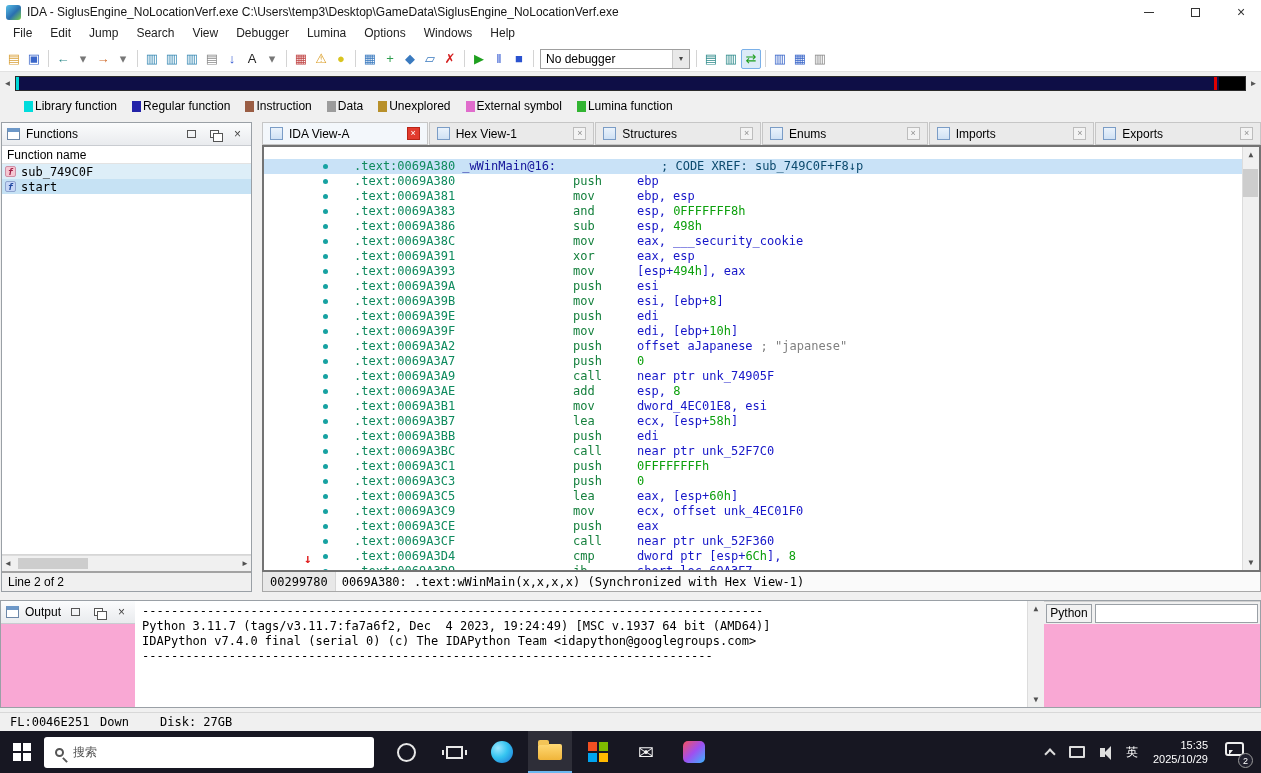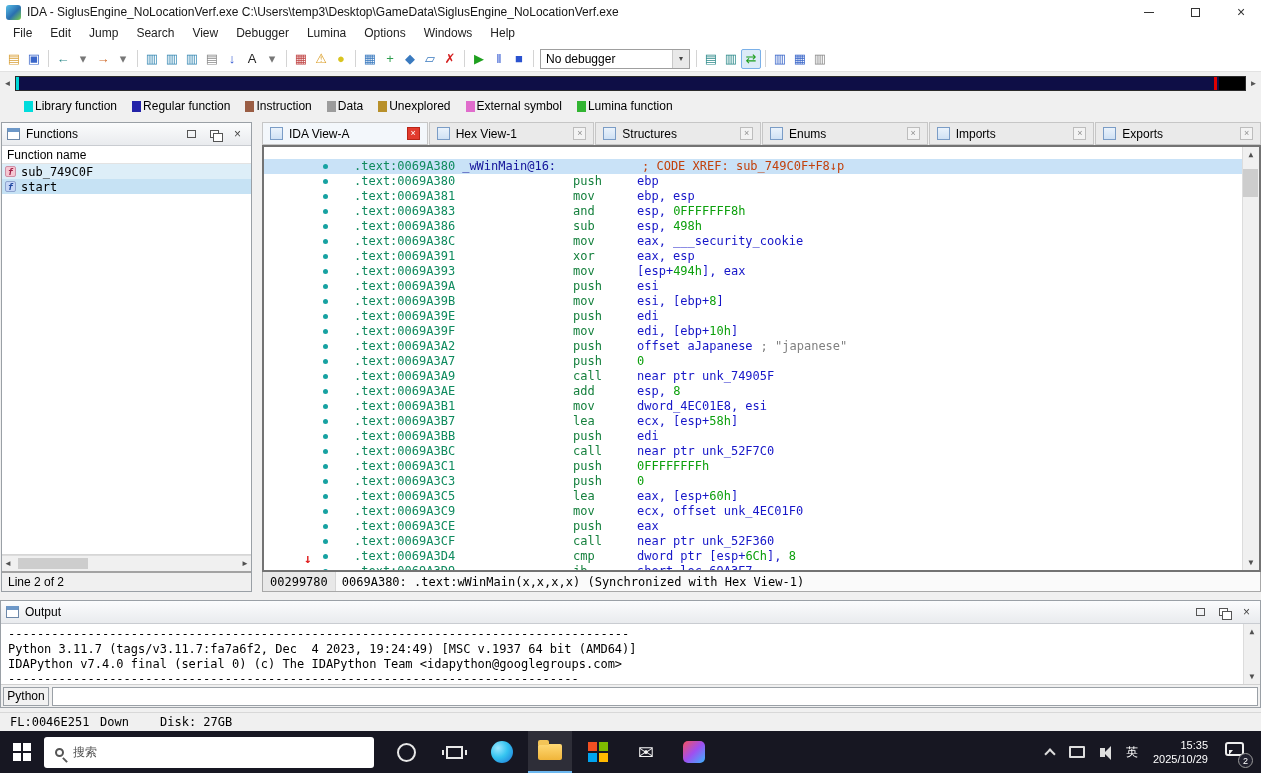--- a/index.html
+++ b/index.html
@@ -76,32 +76,32 @@
   font-family:"DejaVu Sans Mono","Liberation Mono",monospace;font-size:12px}
 .dline{position:relative;height:15px;line-height:15px;white-space:pre}
 .dline.hl{background:#c9e2f7}
 .dot{position:absolute;left:59px;top:5px;width:5px;height:5px;border-radius:50%;background:#17a2a2}
 .a{display:inline-block;margin-left:90px;width:219px;color:#0e8a5e}
 .a2{display:inline-block;margin-left:90px;color:#0e8a5e}
 .m{display:inline-block;width:64px;color:#15803d}
 .b{color:#1616c8}
 .n{color:#0da00d}
 .lbl{color:#12129a;margin-left:7px}
-.cmx{position:absolute;left:378px;color:#c2410c}
+.cmx{position:absolute;left:397px;color:#0c4a6e}
 .cm{color:#808080;margin-left:8px}
 .jump-arrow{position:absolute;left:40px;bottom:4px;color:#e02020;font-size:13px;font-weight:bold}
 .vscroll{position:absolute;right:0;top:0;bottom:0;width:17px;background:#f0f0f0;border-left:1px solid #dcdcdc;display:flex;flex-direction:column;justify-content:space-between;align-items:center;font-size:8px;color:#505050;padding:3px 0}
 .vthumb{position:absolute;right:1px;top:22px;width:15px;height:28px;background:#cdcdcd}
 .dstatus{height:20px;background:#fafafa;border:1px solid #a8a8a8;border-top:0;display:flex;align-items:center;
   font-family:"DejaVu Sans Mono","Liberation Mono",monospace}
 .dstatus .off{background:#e8e8e8;height:100%;display:flex;align-items:center;padding:0 7px;border-right:1px solid #d6d6d6}
 .dstatus .txt{padding:0 6px}
 
 
-.opanel{position:absolute;left:0;right:0;top:600px;height:108px;border:1px solid #9aa0a6;background:#f9a8d4;display:flex;flex-direction:column}
+.opanel{position:absolute;left:0;right:0;top:600px;height:108px;border:1px solid #9aa0a6;background:#f9a8d4;display:flex;flex-direction:row}
 .ocontent{flex:1;background:#fff;position:relative;overflow:hidden;padding:3px 7px;
   font-family:"DejaVu Sans Mono","Liberation Mono",monospace}
 .out-line{height:15px;line-height:15px;white-space:pre}
 .oprompt{height:23px;display:flex;align-items:center;padding:1px 2px;background:#f0f0f0;border-top:1px solid #d0d0d0}
 .pybtn{width:46px;height:19px;border:1px solid #9aa0a6;background:#f2f2f2;display:flex;align-items:center;justify-content:center}
 .pyinput{flex:1;height:19px;border:1px solid #9aa0a6;background:#fff;margin-left:3px;padding:0 4px;
   font-family:"DejaVu Sans Mono","Liberation Mono",monospace;font-size:12px}
 
 
 .sbar{position:absolute;left:0;right:0;top:712px;height:19px;background:#f0f0f0;border-top:1px solid #d8d8d8;display:flex;align-items:center;font-family:"DejaVu Sans Mono","Liberation Mono",monospace;font-size:12px}

